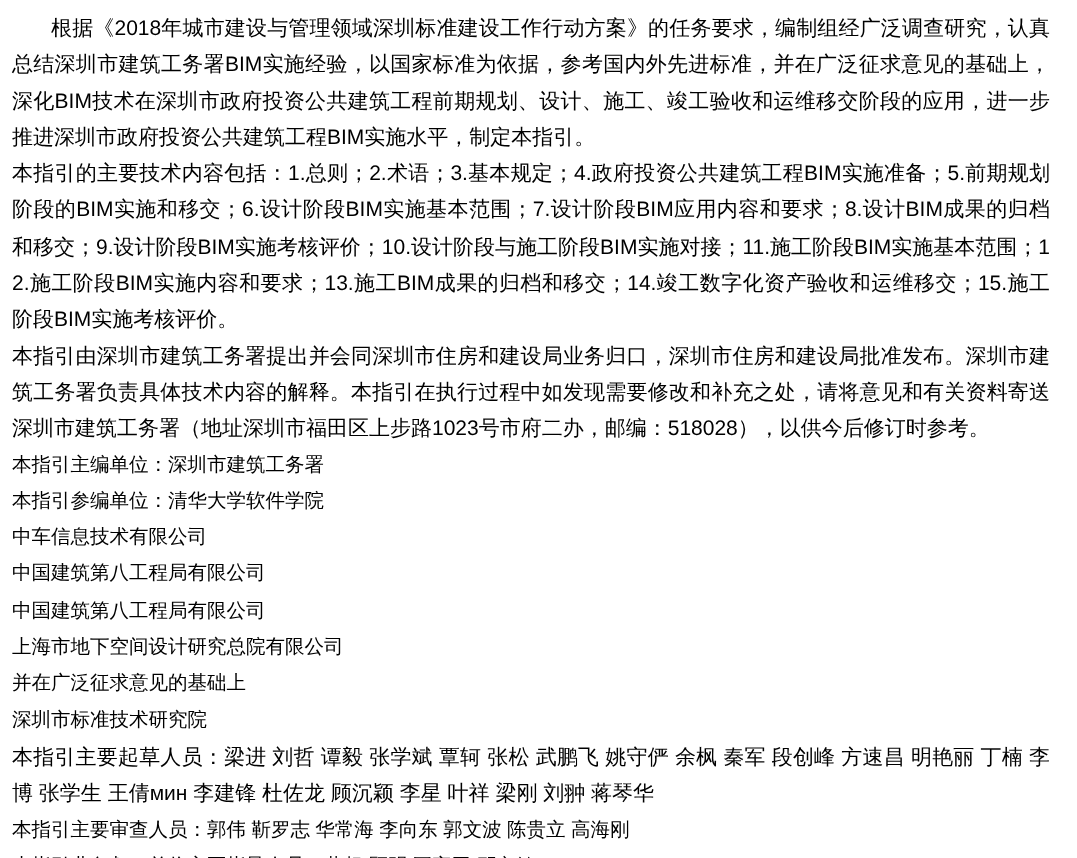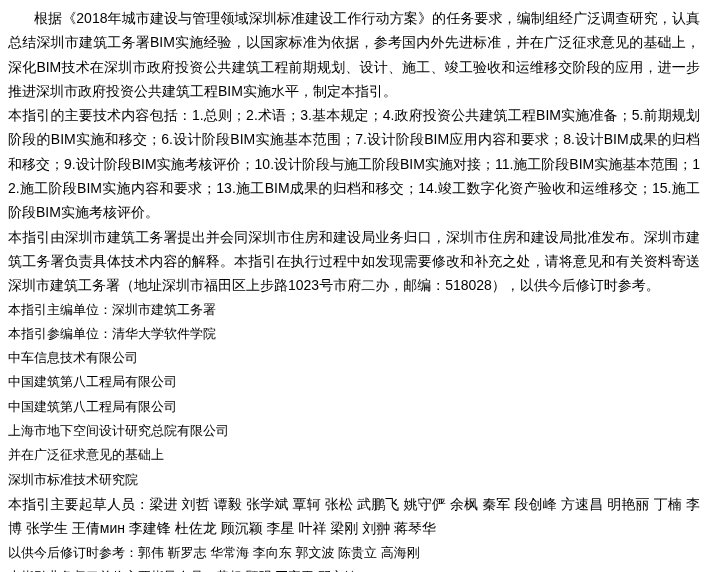--- a/index.html
+++ b/index.html
@@ -55,17 +55,17 @@
   <p class="line">本指引参编单位：清华大学软件学院</p>
   <p class="line">中车信息技术有限公司</p>
   <p class="line">中国建筑第八工程局有限公司</p>
   <p class="line">中国建筑第八工程局有限公司</p>
   <p class="line">上海市地下空间设计研究总院有限公司</p>
   <p class="line">并在广泛征求意见的基础上</p>
   <p class="line">深圳市标准技术研究院</p>
 
   <p class="para">本指引主要起草人员：梁进 刘哲 谭毅 张学斌 覃轲 张松 武鹏飞 姚守俨 余枫 秦军 段创峰 方速昌 明艳丽 丁楠 李博 张学生 王倩мин 李建锋 杜佐龙 顾沉颖 李星 叶祥 梁刚 刘翀 蒋琴华</p>
 
-  <p class="line">以供今后修订时参考：郭伟 靳罗志 华常海 李向东 郭文波 陈贵立 高海刚</p>
+  <p class="line">本指引主要审查人员：郭伟 靳罗志 华常海 李向东 郭文波 陈贵立 高海刚</p>
 
   <p class="line">本指引业务归口单位主要指导人员：黄超 顾明 王宝玉 邓文敏</p>
 
 </div>
 
 </body></html>

